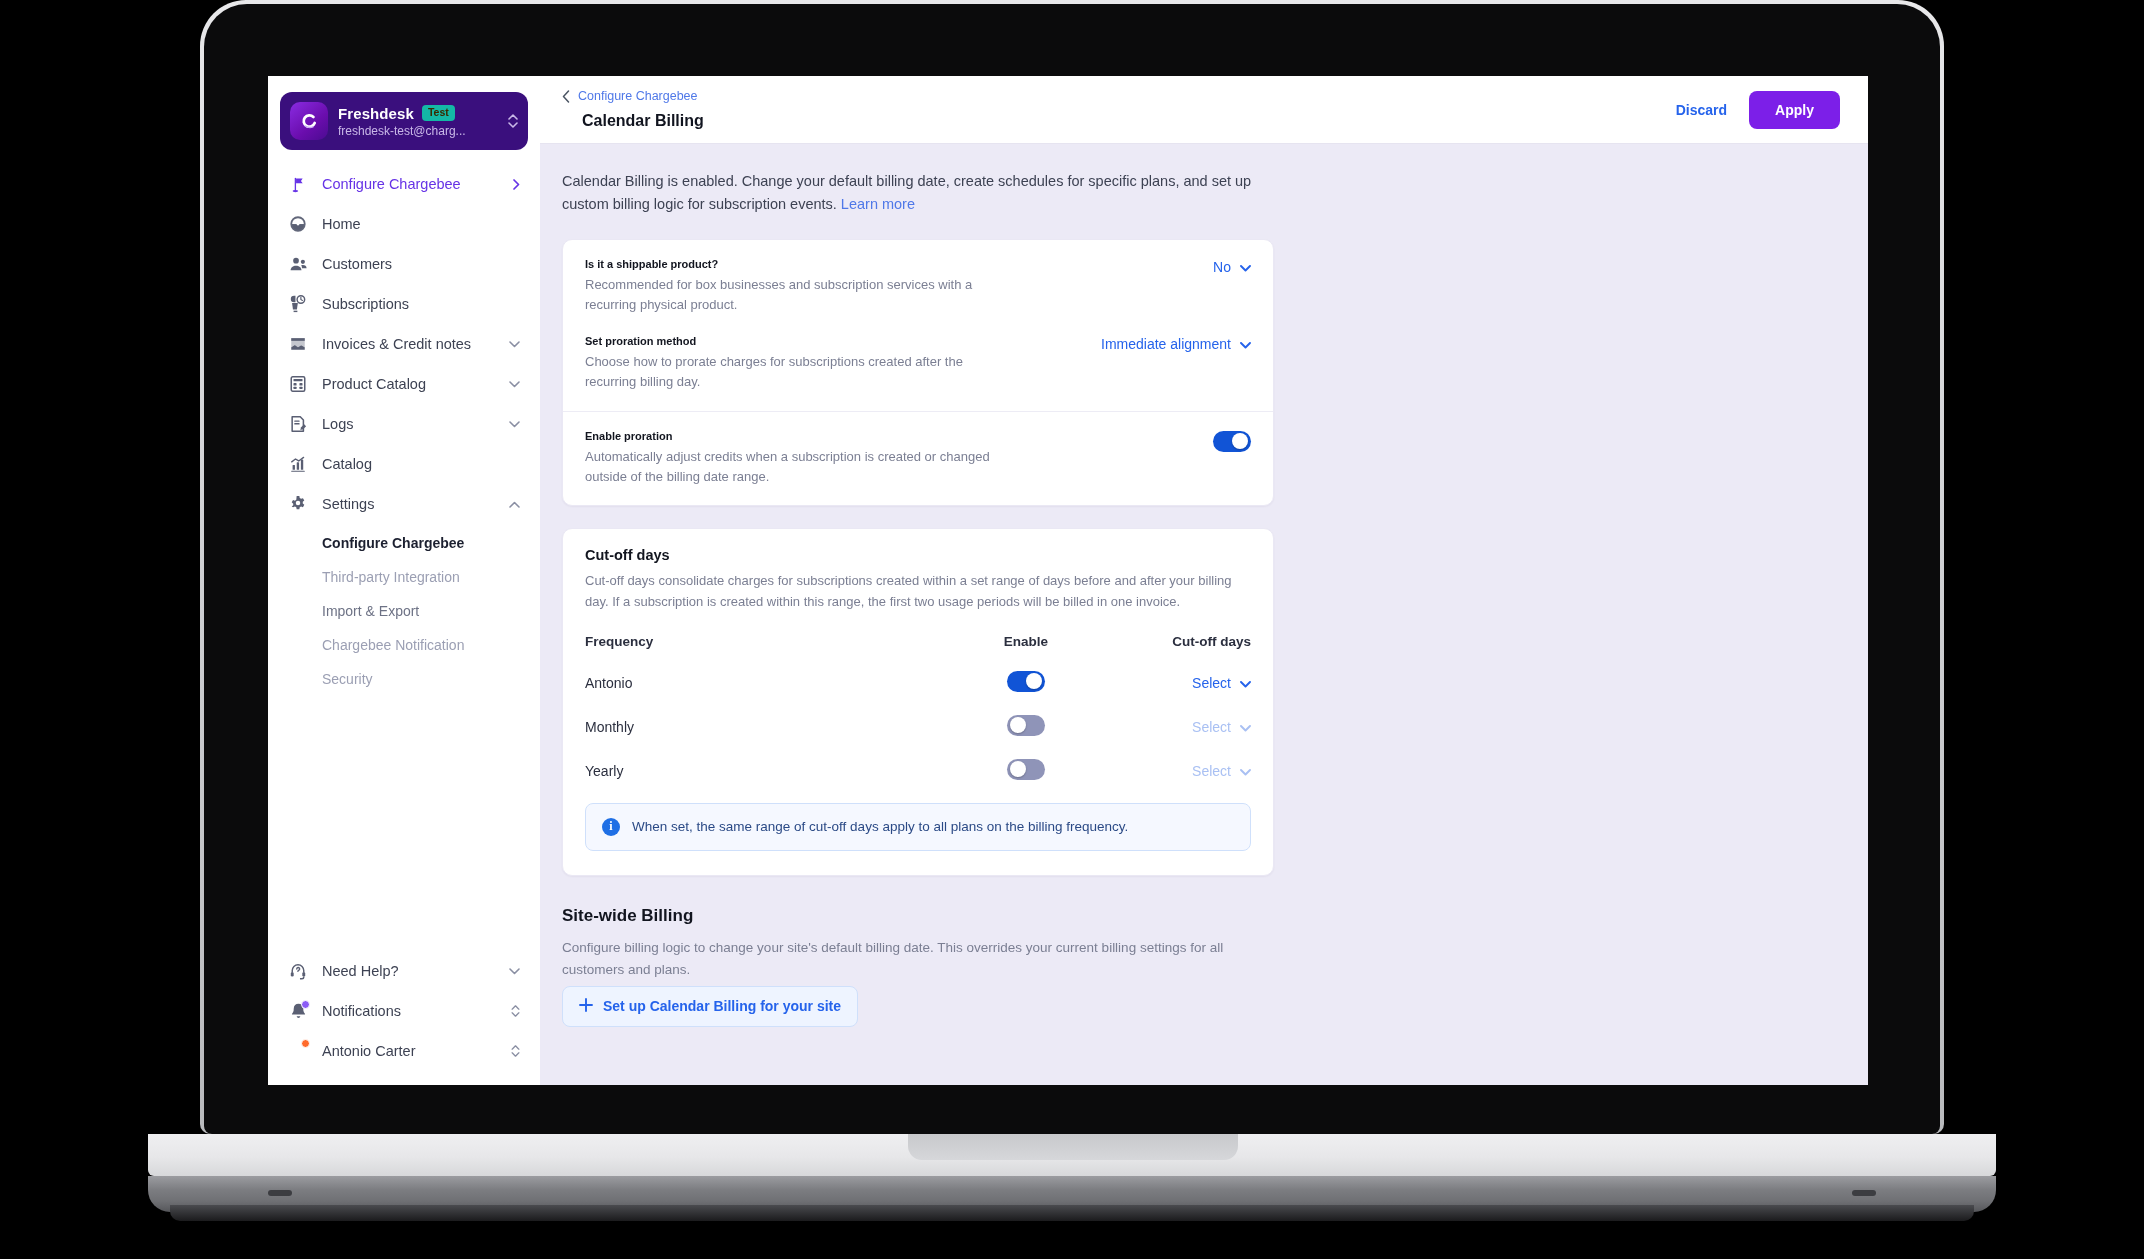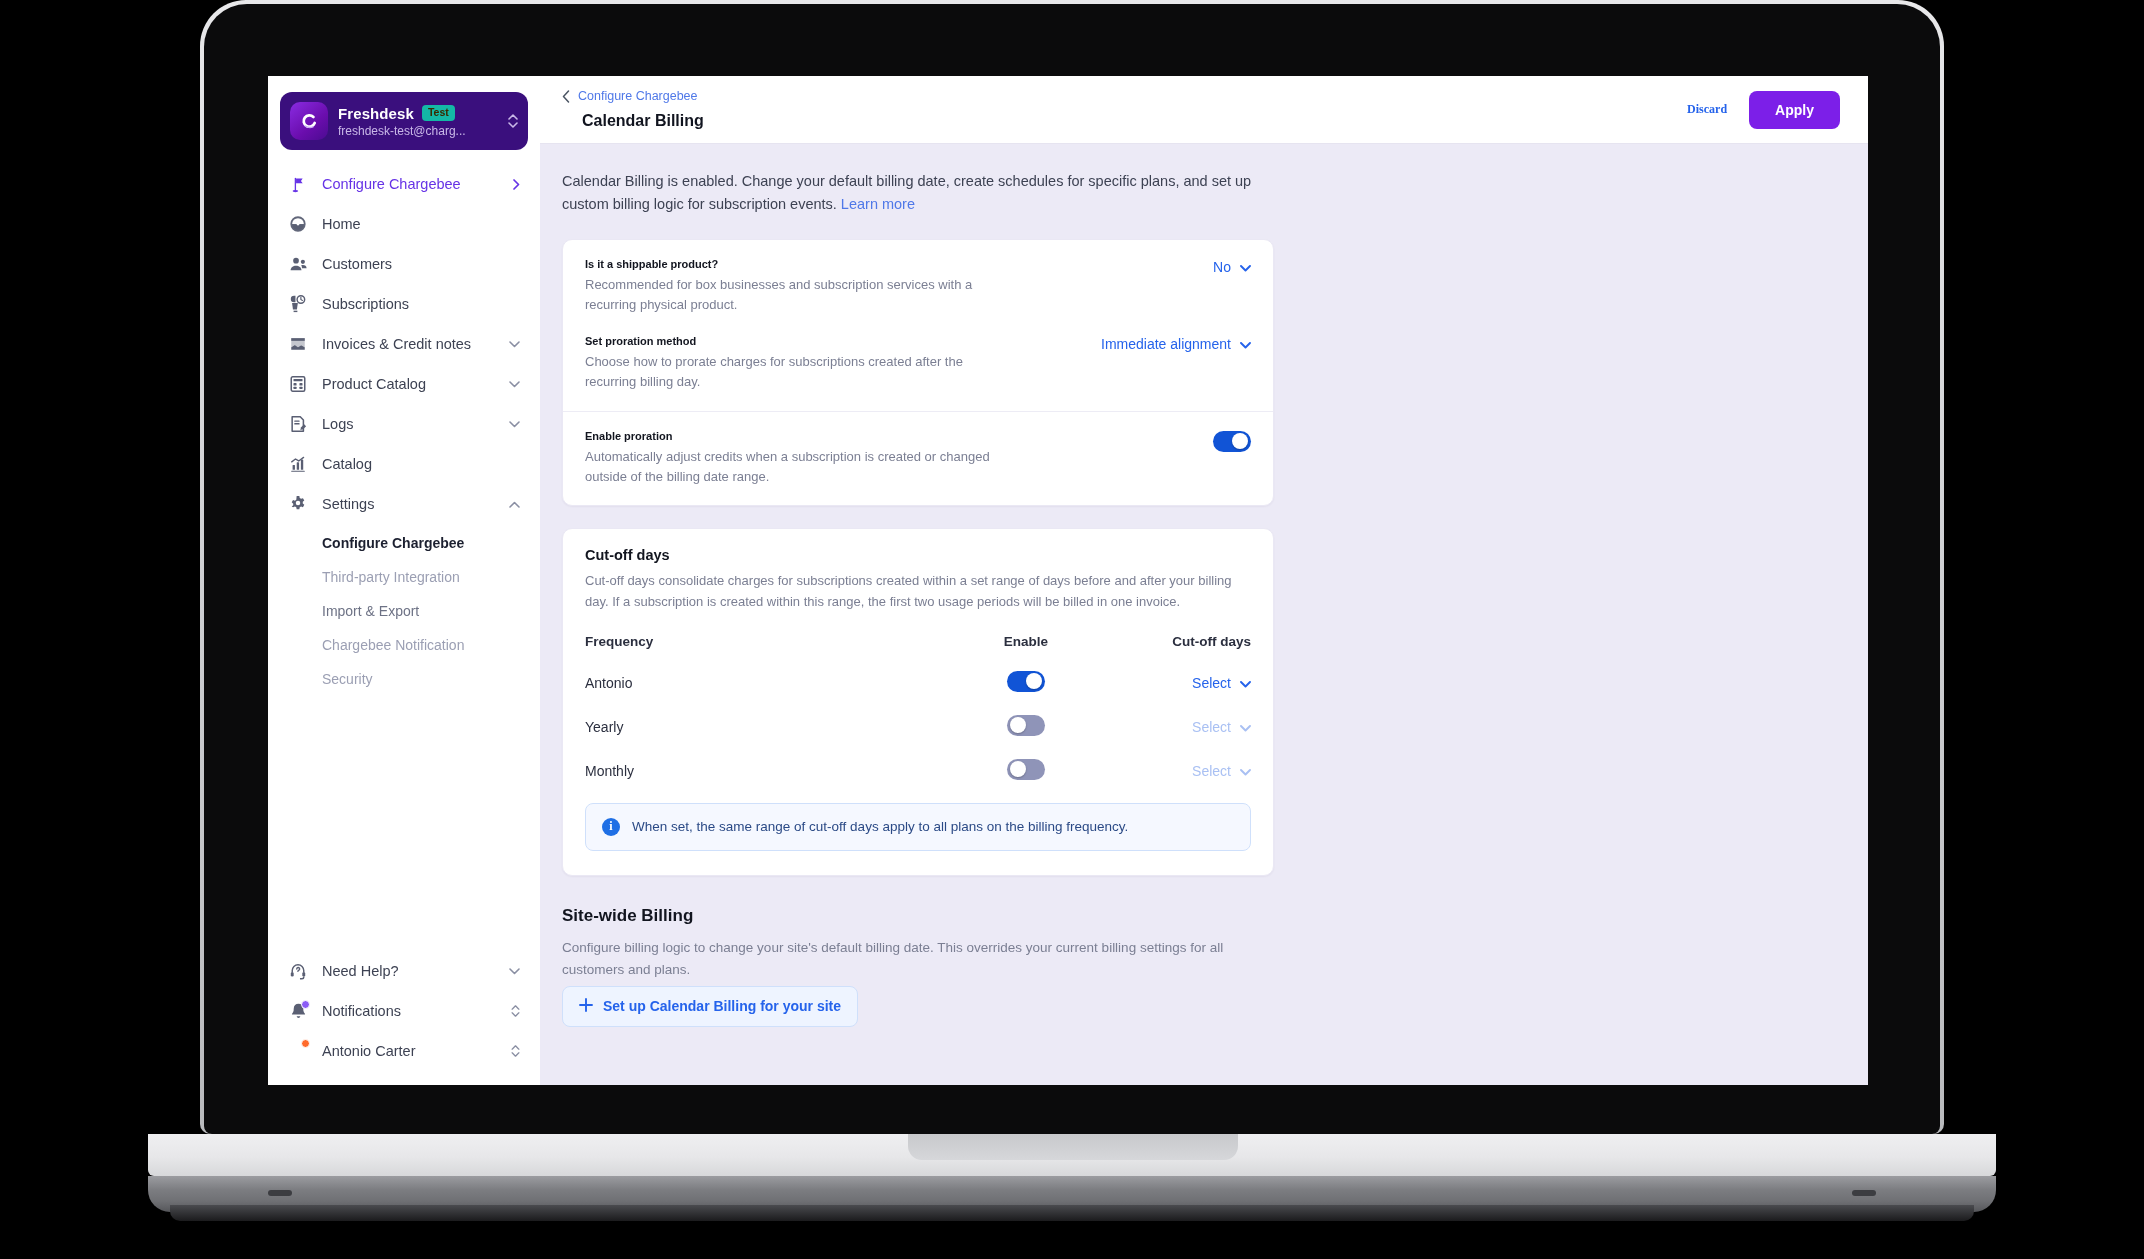--- a/index.html
+++ b/index.html
@@ -154,22 +154,22 @@
     padding: 0 28px 0 22px;
     border-bottom:1px solid #e6e4f0;
   }
   .crumbs { flex:1 1 auto; min-width:0; }
   .crumb-row { display:flex; align-items:center; gap:8px; }
   .crumb-back { color:#4b5563; display:flex; align-items:center; }
   .crumb-link { color:#4f78e8; font-size:12.5px; cursor:pointer; }
   .page-title { font-size:16px; font-weight:700; color:#11141f; margin-left:20px; margin-top:9px; }
   .topbar-actions { display:flex; align-items:center; gap:22px; }
   .btn-discard {
-    color:#2563eb; font-size:12px; font-weight:700; cursor:pointer; background:none; border:none;
-    font-family:Liberation Serif, serif;
+    color:#2563eb; font-size:14px; font-weight:700; cursor:pointer; background:none; border:none;
+    font-family:Liberation Sans, sans-serif;
   }
   .btn-apply {
     background:#7c1fe8; color:#fff; font-size:14px; font-weight:700;
     border:none; border-radius:8px; padding: 11px 26px; cursor:pointer;
     font-family:inherit;
   }
 
   .content { flex:1 1 auto; overflow:hidden; padding: 26px 28px 0 22px; }
   .content-inner { max-width: 1130px; }
 
@@ -594,37 +594,37 @@
                         <td class="r">
                           <span class="select-inline">
                             <span>Select</span>
                             <span><svg width="11" height="7" viewBox="0 0 11 7">
                                   <path d="M1 1l4.5 4.5L10 1" stroke="currentColor" stroke-width="1.9" fill="none" stroke-linecap="round" stroke-linejoin="round"></path>
                                 </svg></span>
                           </span>
                         </td>
                       </tr>
                       <tr>
-                        <td>Yearly</td>
+                        <td>Monthly</td>
                         <td class="c">
                           <div class="sw">
                               <span class="knob"></span>
                             </div>
                         </td>
                         <td class="r">
                           <span class="select-inline muted">
                             <span>Select</span>
                             <span><svg width="11" height="7" viewBox="0 0 11 7">
                                   <path d="M1 1l4.5 4.5L10 1" stroke="currentColor" stroke-width="1.9" fill="none" stroke-linecap="round" stroke-linejoin="round"></path>
                                 </svg></span>
                           </span>
                         </td>
                       </tr>
                       <tr>
-                        <td>Monthly</td>
+                        <td>Yearly</td>
                         <td class="c">
                           <div class="sw">
                               <span class="knob"></span>
                             </div>
                         </td>
                         <td class="r">
                           <span class="select-inline muted">
                             <span>Select</span>
                             <span><svg width="11" height="7" viewBox="0 0 11 7">
                                   <path d="M1 1l4.5 4.5L10 1" stroke="currentColor" stroke-width="1.9" fill="none" stroke-linecap="round" stroke-linejoin="round"></path>

